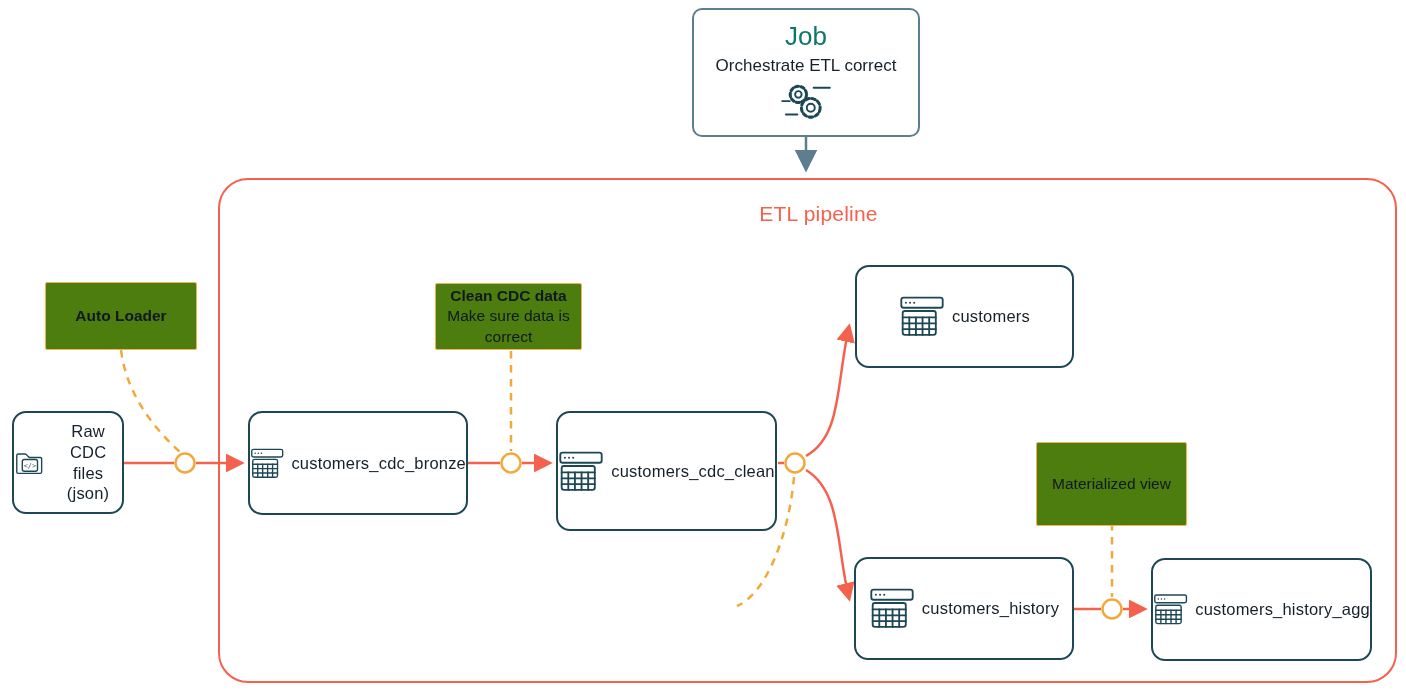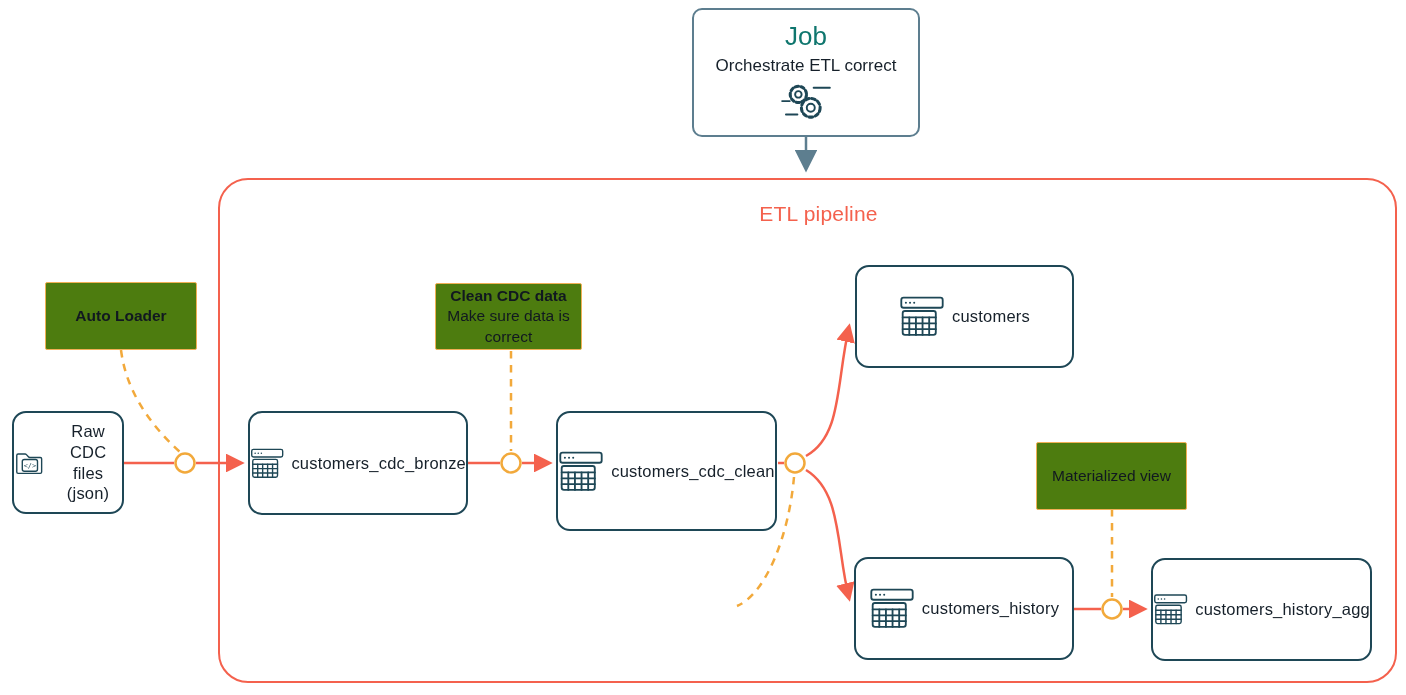--- a/index.html
+++ b/index.html
@@ -226,17 +226,17 @@
   <div class="callout" style="left:45px;top:282px;width:152px;height:68px;">
     <div class="callout-title">Auto Loader</div>
   </div>
 
   <div class="callout" style="left:435px;top:283px;width:147px;height:67px;">
     <div class="callout-title">Clean CDC data</div>
     <div class="callout-body">Make sure data is correct</div>
   </div>
 
 
-  <div class="callout" style="left:1036px;top:442px;width:151px;height:68px;text-align:center;">
+  <div class="callout" style="left:1036px;top:442px;width:151px;height:84px;text-align:center;">
     <div class="callout-title" style="font-weight:400;">Materialized view</div>
   </div>
 
 </div>
 
 </body></html>

